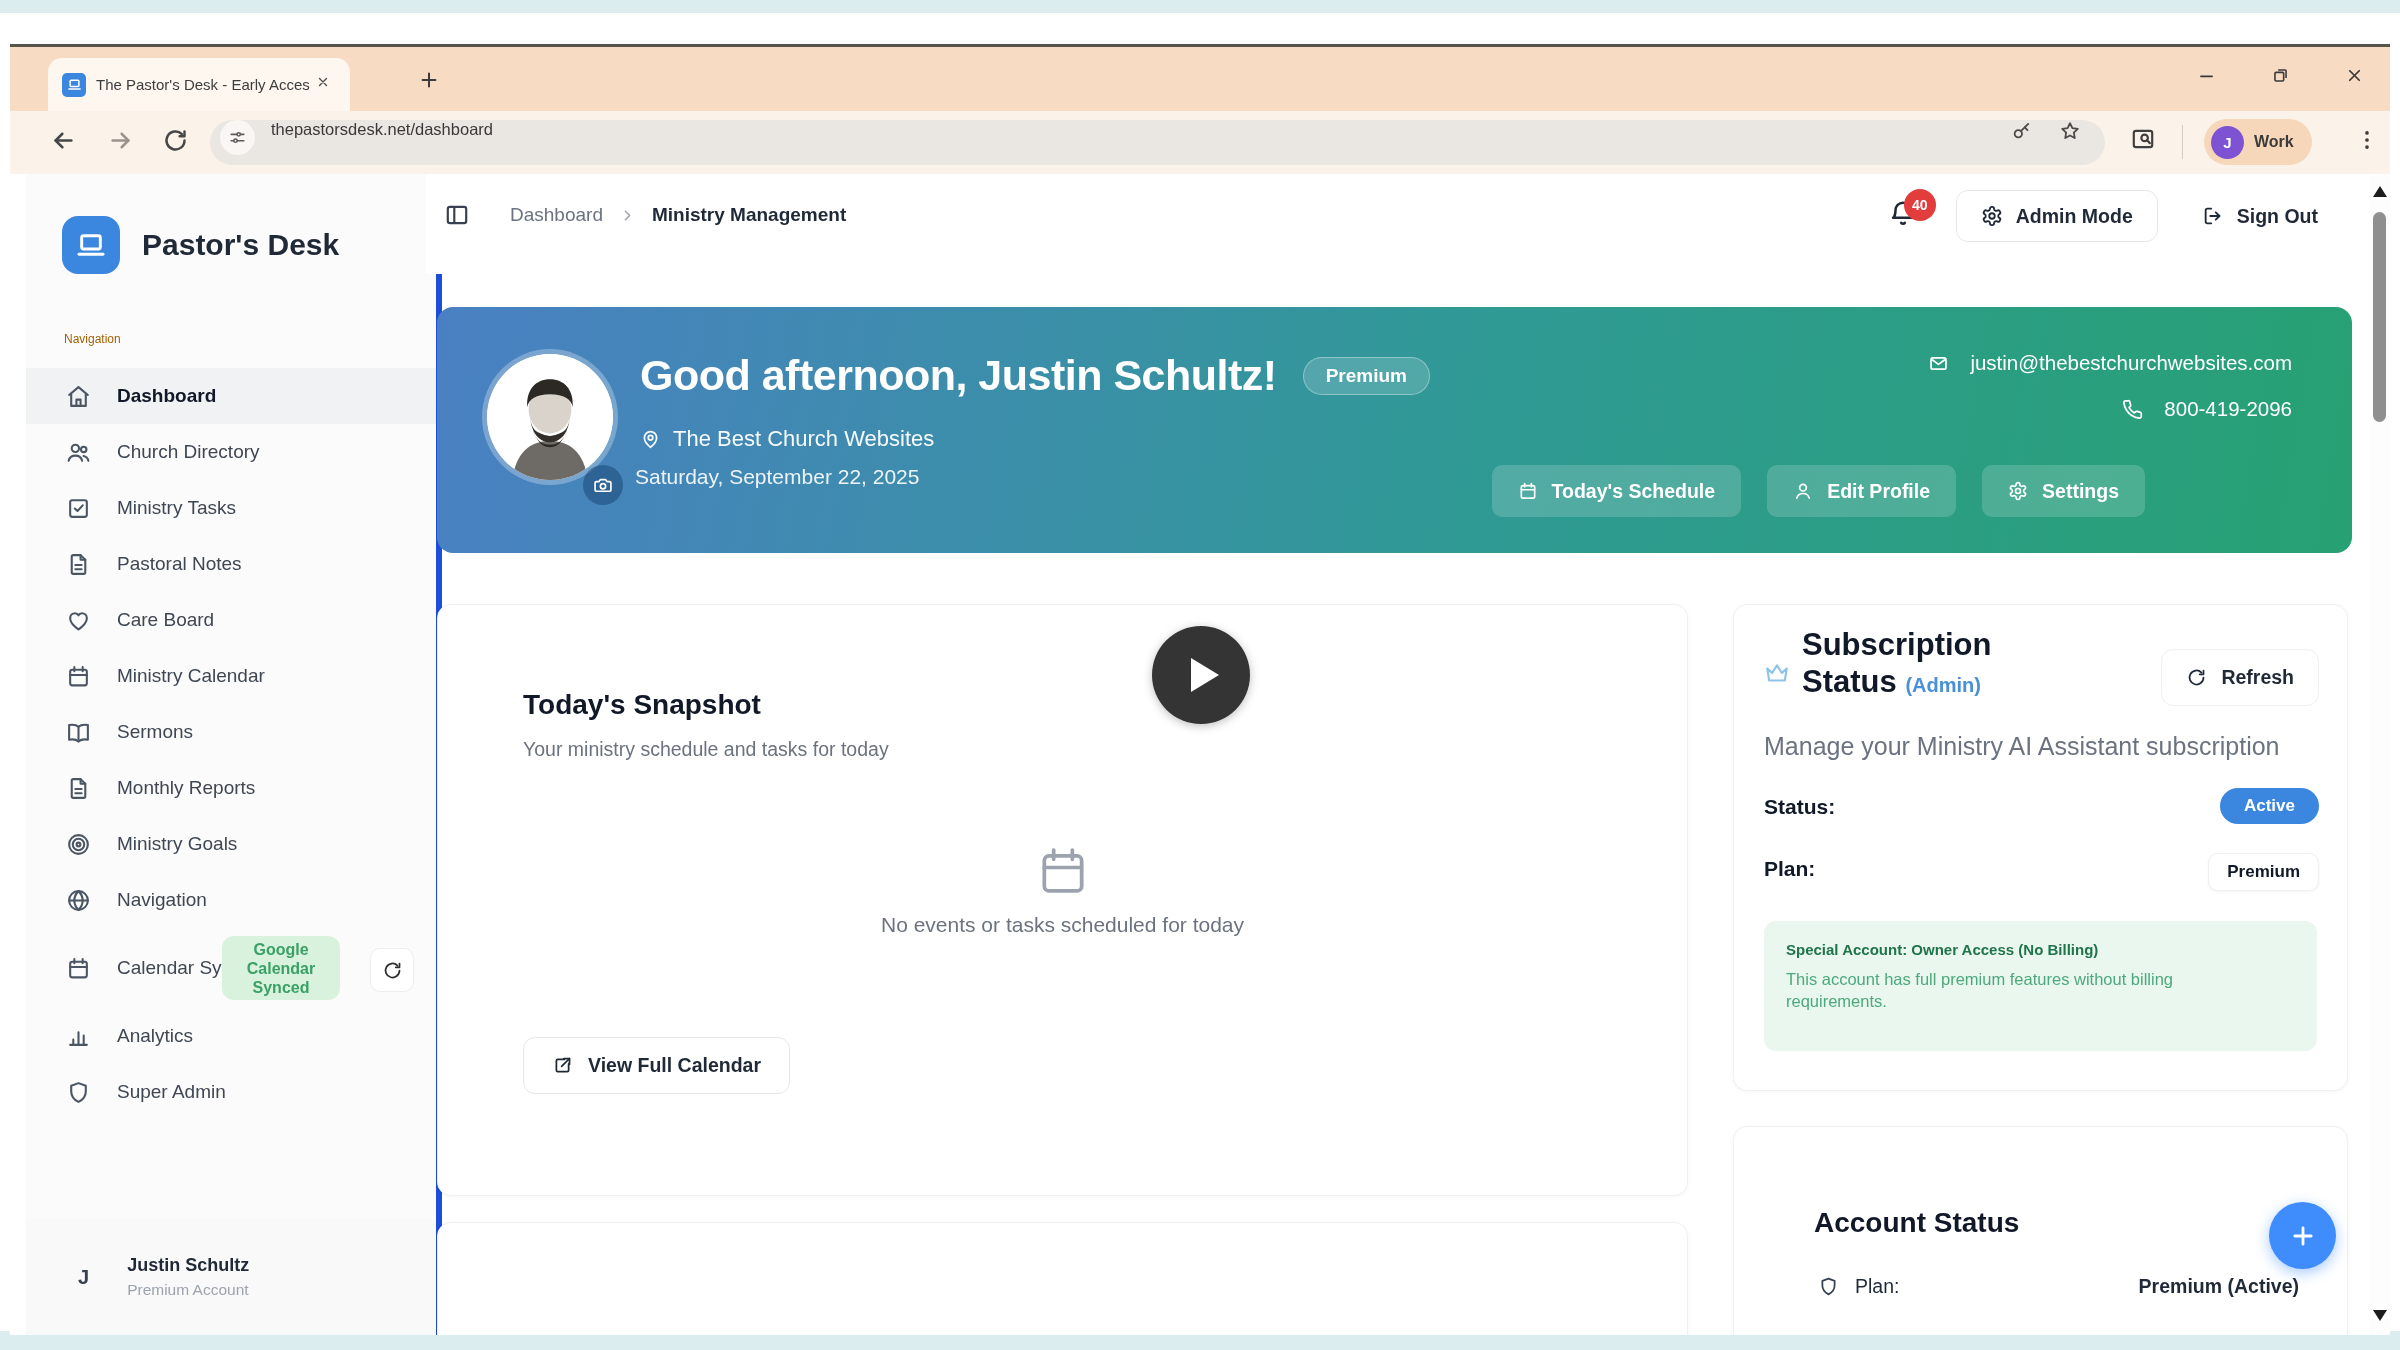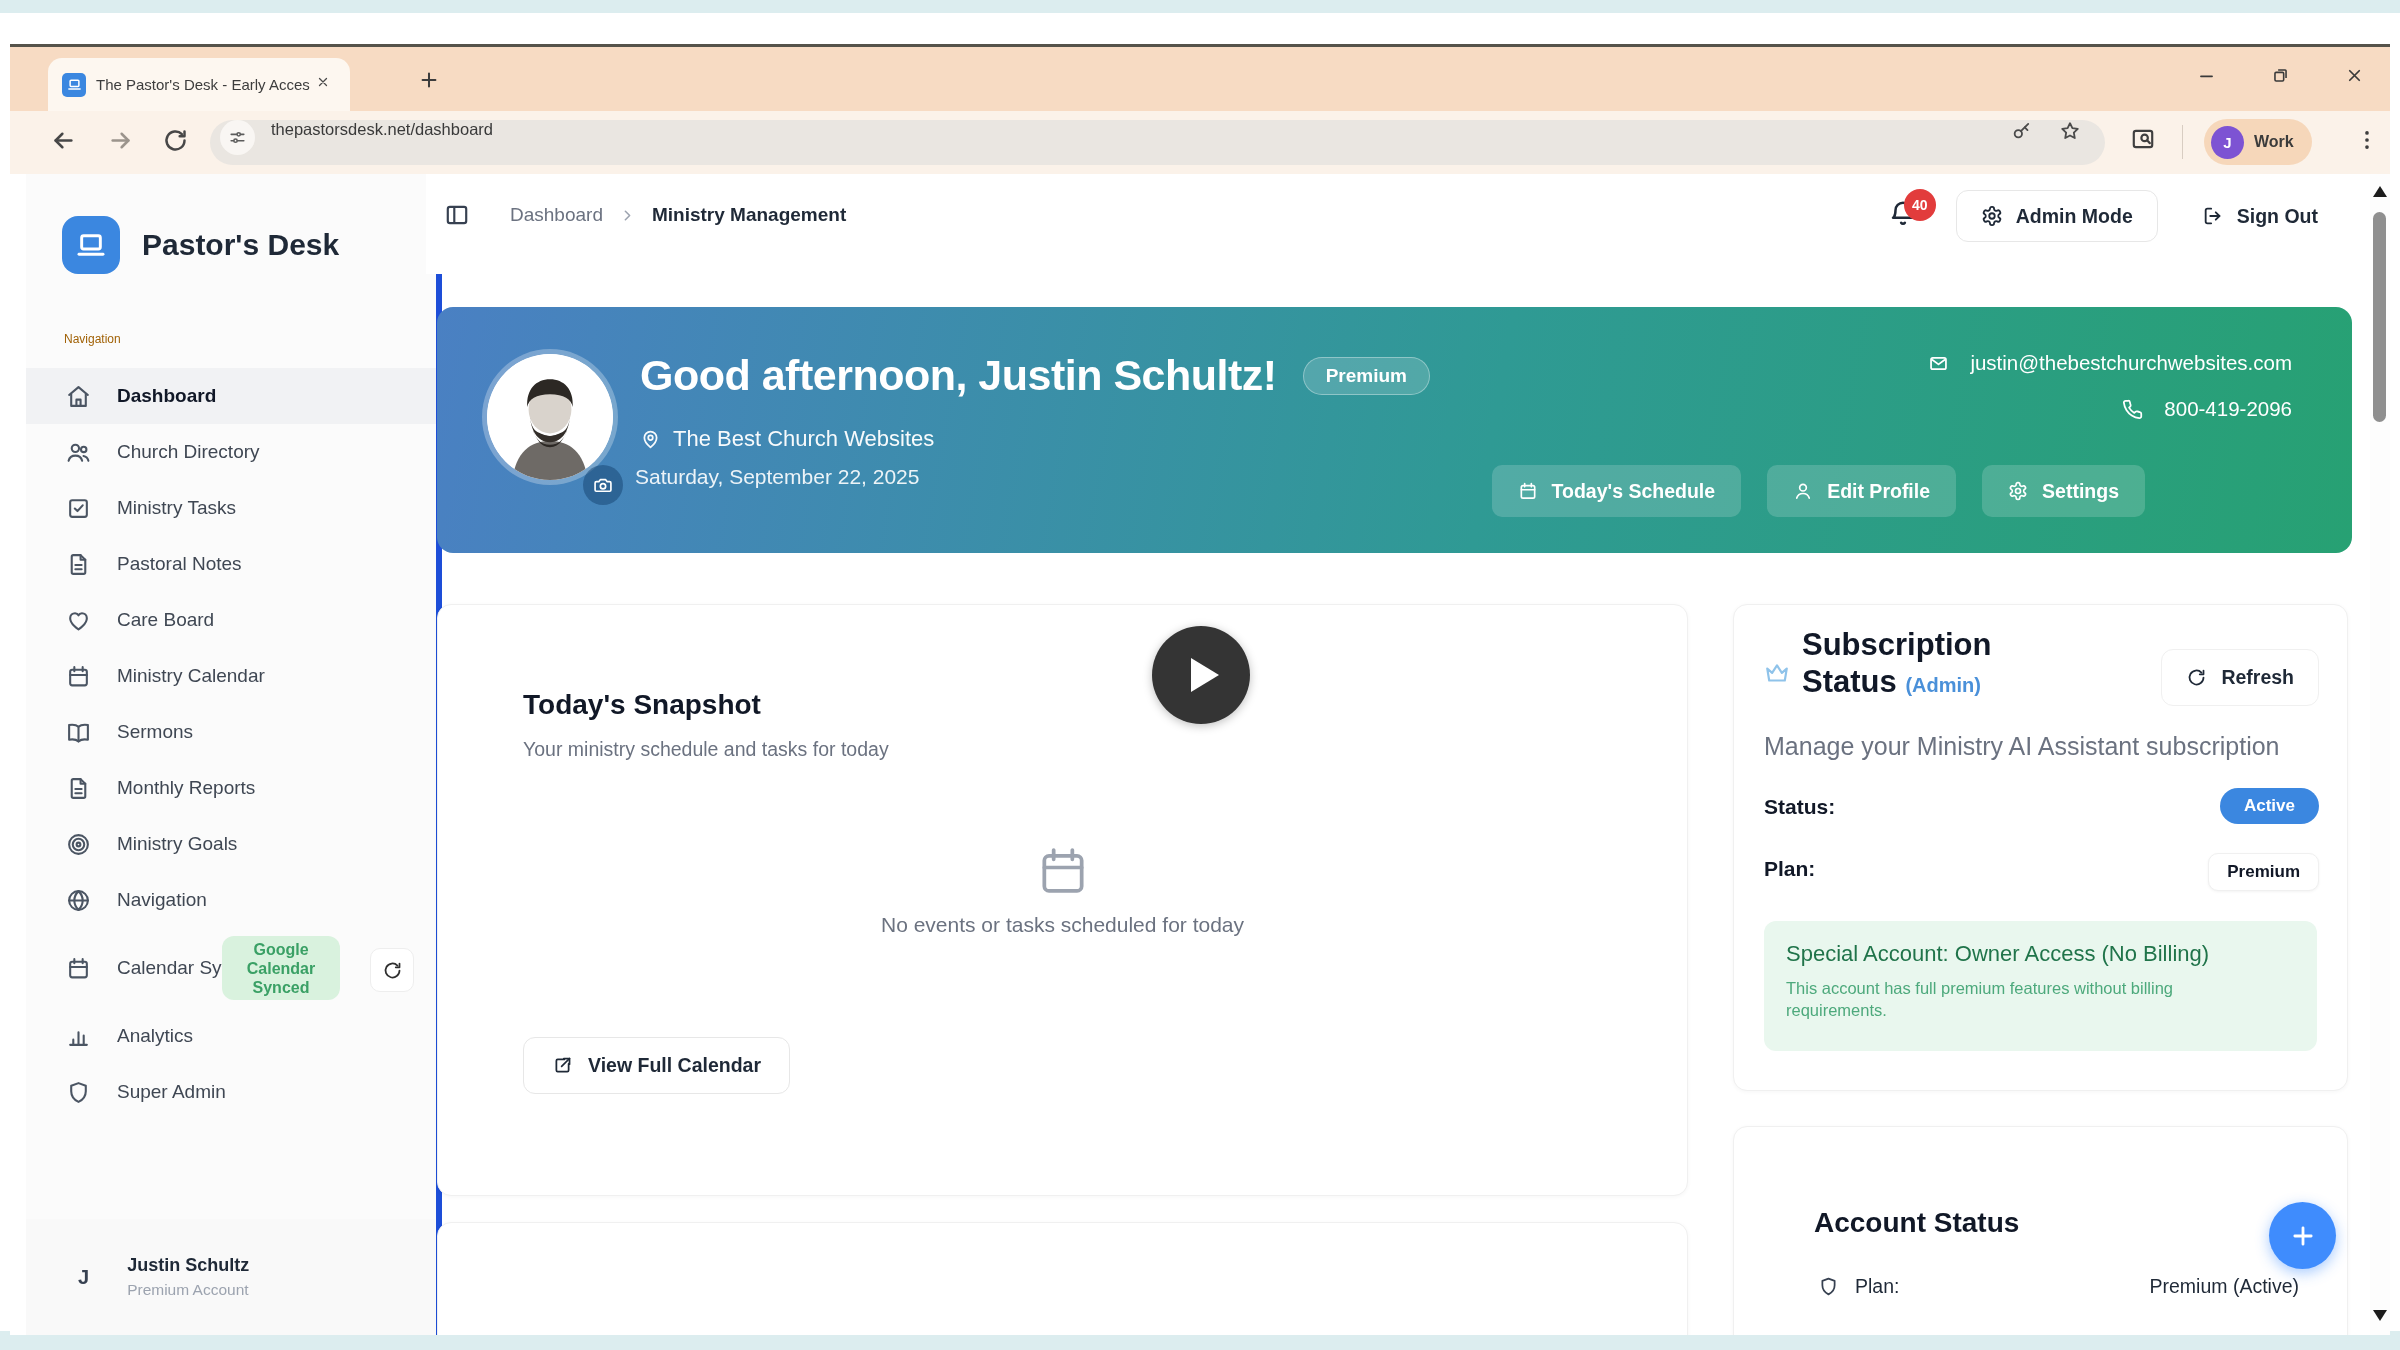--- a/index.html
+++ b/index.html
@@ -144,30 +144,30 @@
                border:1px solid #f0f0f0;border-radius:12px;background:#fff;font-size:19.5px;font-weight:600;color:#1f2937}
   .refresh-btn svg{width:21px;height:21px}
   .subs-sub{position:absolute;left:30px;top:127px;font-size:25px;color:#6b7280}
   .subs-row-label{position:absolute;left:30px;font-size:21px;font-weight:600;color:#111827}
   .pill-active{position:absolute;right:28px;top:183px;background:var(--accent);color:#fff;font-size:17px;font-weight:bold;
                padding:8px 24px;border-radius:19px}
   .pill-premium{position:absolute;right:28px;top:248px;background:#fff;border:1px solid #f0f0f0;color:#111827;font-size:17px;
                 font-weight:bold;padding:8px 18px;border-radius:10px;box-shadow:0 1px 3px rgba(0,0,0,0.05)}
   .green-box{position:absolute;left:30px;right:30px;top:316px;height:130px;background:var(--green-bg);border-radius:12px;
              padding:20px 22px;box-sizing:border-box}
-  .gb-title{font-size:22px;font-weight:normal;color:var(--green-dark)}
+  .gb-title{font-size:15px;font-weight:bold;color:var(--green-dark)}
   .gb-desc{margin-top:10px;font-size:16.5px;color:var(--green-mid);line-height:1.35;max-width:480px}
 
   
   .account{position:absolute;left:1307px;top:952px;width:615px;height:270px}
   .acct-title{position:absolute;left:80px;top:80px;font-size:28px;font-weight:bold;color:#111827}
   .acct-row{position:absolute;left:84px;right:48px;top:148px;display:flex;align-items:center;font-size:19.5px;color:#1f2937}
   .acct-row .sicon{display:flex;color:#374151;margin-right:16px}
   .acct-row .sicon svg{width:21px;height:21px}
-  .acct-val{margin-left:auto;font-weight:normal}
+  .acct-val{margin-left:auto;font-weight:bold}
 
   .fab{position:absolute;left:1843px;top:1028px;width:67px;height:67px;border-radius:50%;background:#3f8cfd;color:#fff;
        display:flex;align-items:center;justify-content:center;box-shadow:0 4px 14px rgba(63,140,253,0.45)}
   .fab svg{width:28px;height:28px}
 
   
   .scrollbar{position:absolute;right:0;top:0;bottom:0;width:20px;background:#fdfdfd}
   .sb-arrow{position:absolute;left:3px;width:0;height:0;border-left:7px solid transparent;border-right:7px solid transparent}
   .sb-arrow.up{top:12px;border-bottom:11px solid #1c1c1c}
   .sb-arrow.down{bottom:14px;border-top:11px solid #1c1c1c}

